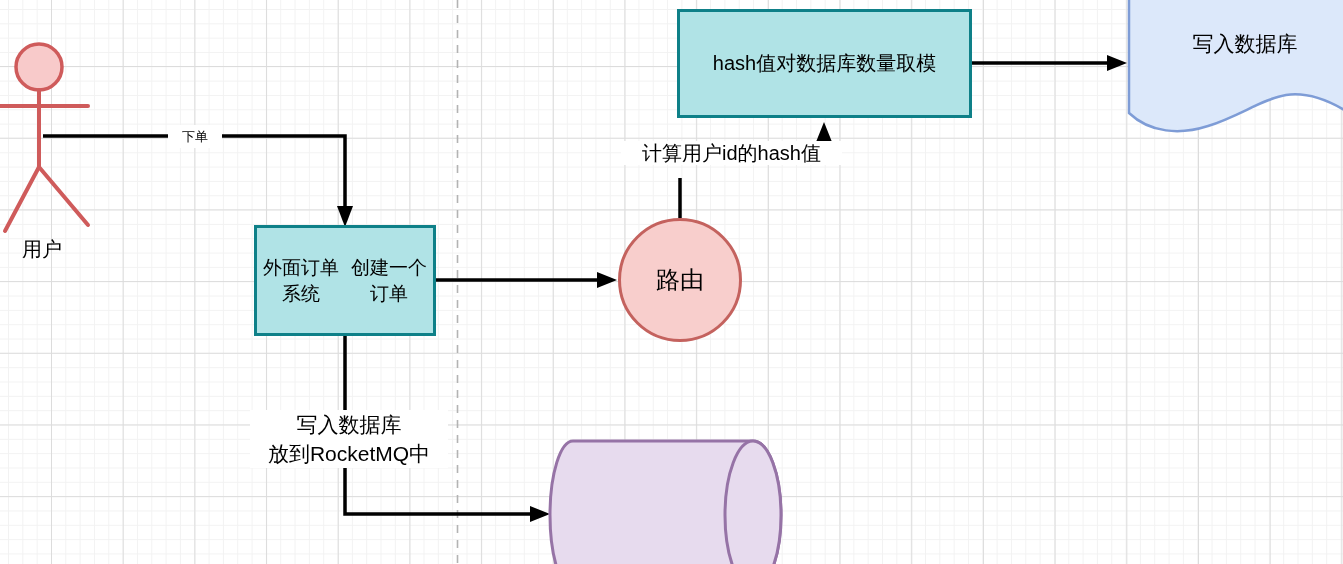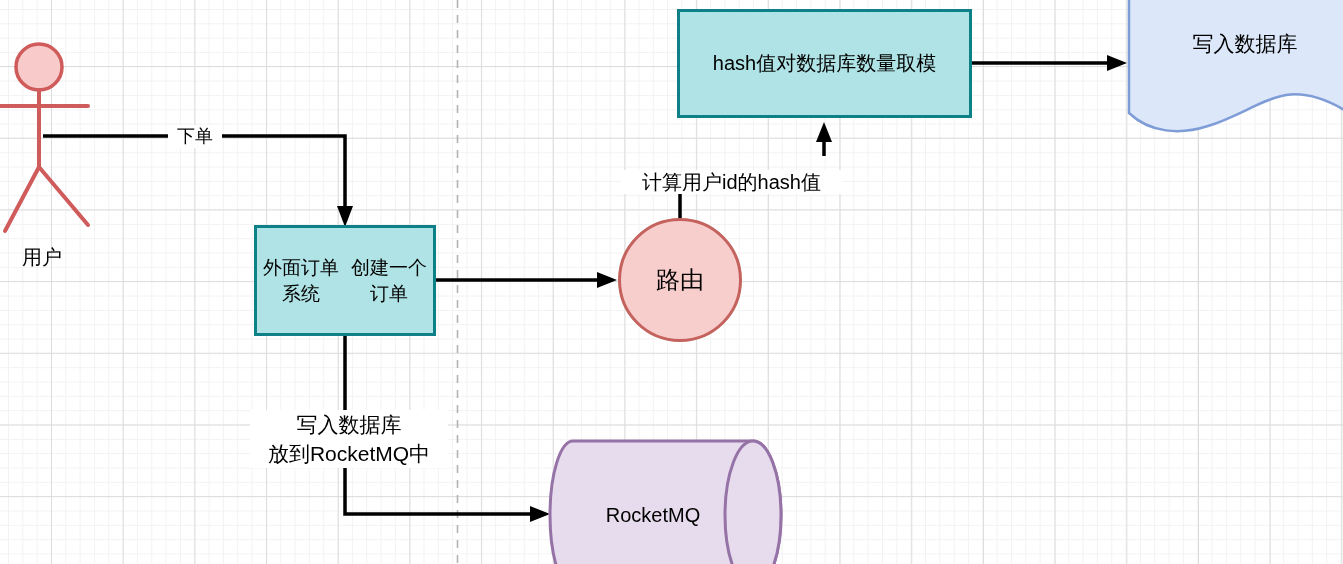--- a/index.html
+++ b/index.html
@@ -26,25 +26,25 @@
   #routing-circle{
     left:618px;top:218px;width:124px;height:124px;border-radius:50%;
     background:#f8cecc;border:3.5px solid #c4625e;
     justify-content:center;font-size:24px;line-height:26px;
   }
   .nline{width:100%;}
   .edge-label{
     position:absolute;background:#ffffff;text-align:center;
     font-size:20px;line-height:24px;
   }
-  #lbl-place-order{left:168px;top:125px;width:54px;font-size:18px;line-height:23px;}
-  #lbl-calc-hash{left:621px;top:170px;width:221px;}
+  #lbl-place-order{left:168px;top:125px;width:54px;font-size:13px;line-height:23px;}
+  #lbl-calc-hash{left:621px;top:141px;width:221px;}
   #lbl-to-mq{left:250px;top:410px;width:198px;font-size:21px;line-height:29px;}
   .free-label{position:absolute;text-align:center;}
-  #lbl-user{left:8px;top:236px;width:68px;font-size:20px;margin-top:8px;}
+  #lbl-user{left:8px;top:236px;width:68px;font-size:20px;}
   #lbl-write-db{left:1162px;top:30px;width:166px;font-size:21px;}
   #lbl-rocketmq{left:573px;top:504px;width:160px;font-size:20px;}
 </style>
 </head>
 <body>
 
 <div class="stage">
 
   <svg class="layer" width="1343" height="564" viewBox="0 0 1343 564">
 
@@ -102,15 +102,14 @@
 
   <div class="edge-label" id="lbl-to-mq">
     <div>写入数据库</div>
     <div>放到RocketMQ中</div>
   </div>
 
   <div class="free-label" id="lbl-user">用户</div>
 
   <div class="free-label" id="lbl-write-db">写入数据库</div>
 
-  <div class="free-label" id="lbl-rocketmq">RocketMQ</div>
 
 </div>
 
 </body></html>

